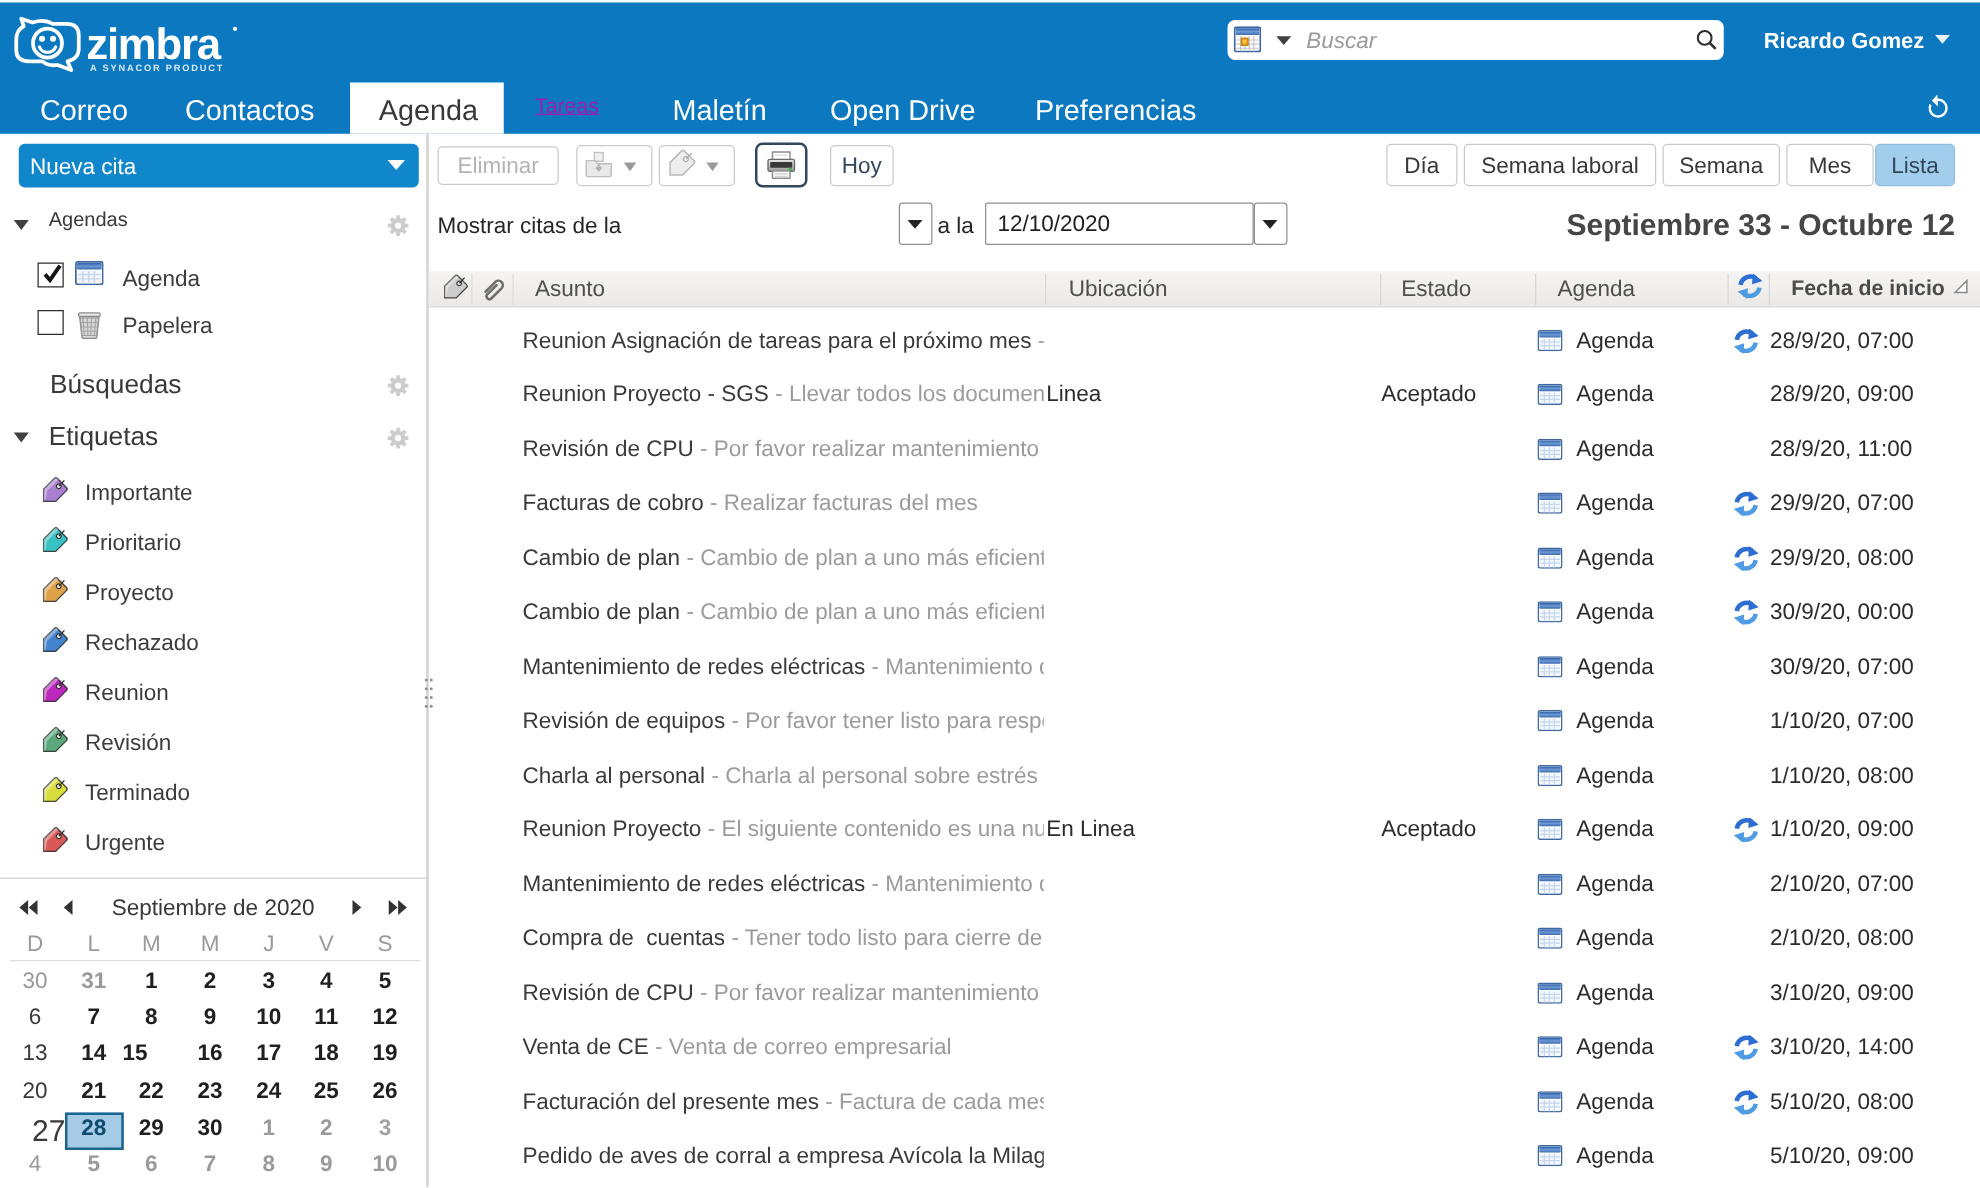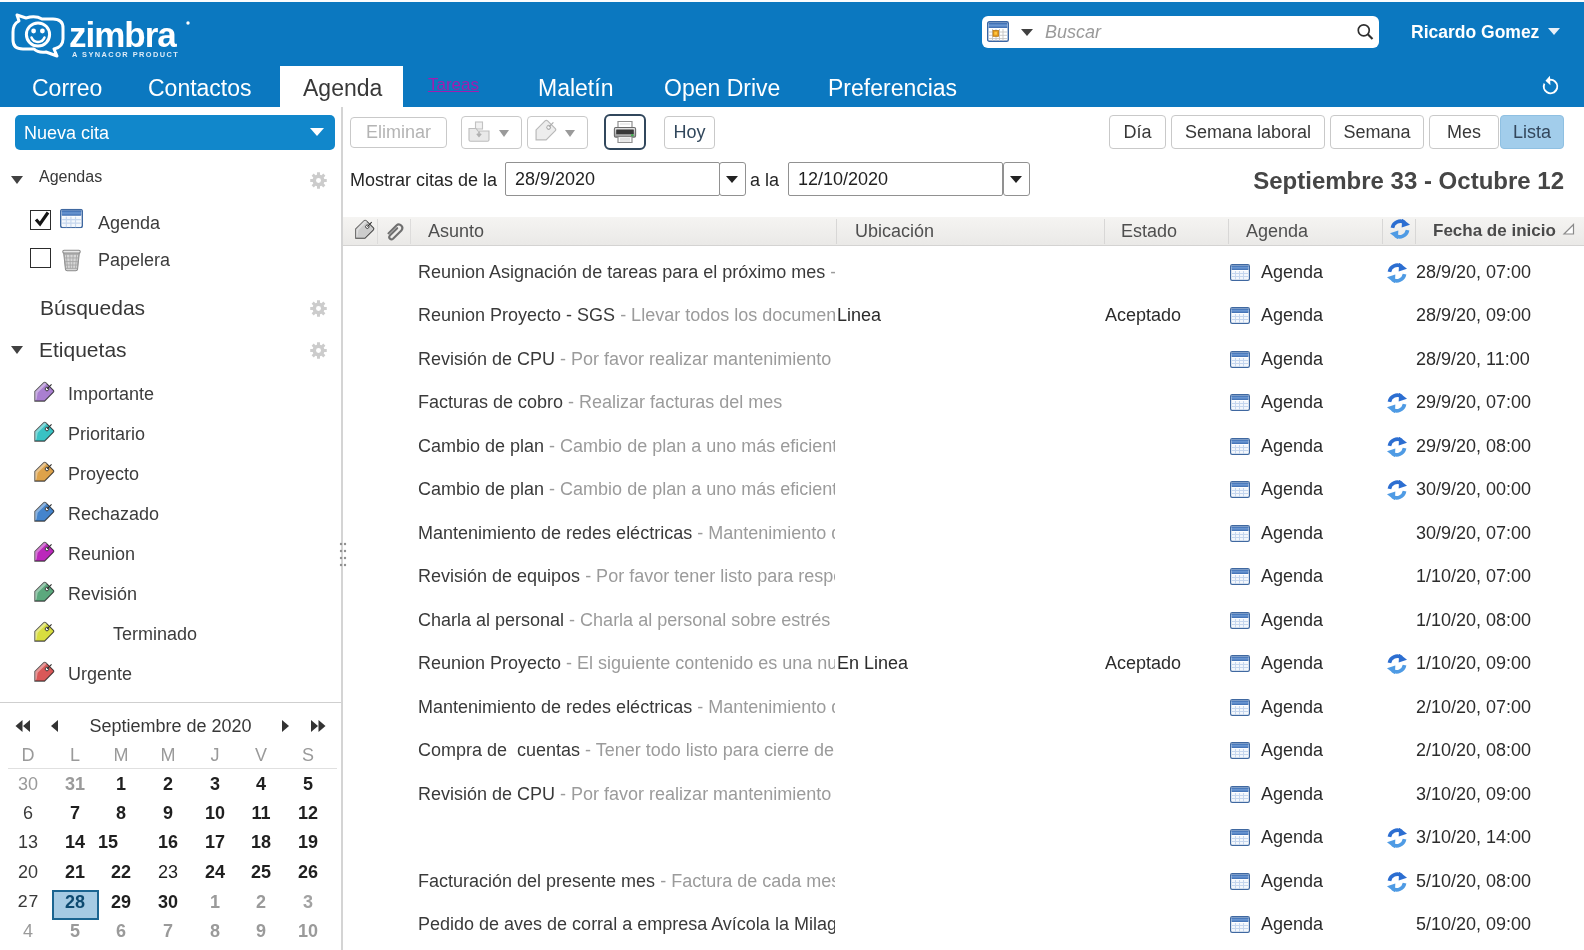--- a/index.html
+++ b/index.html
@@ -223,21 +223,21 @@
       <use href="#tag"></use>
     </svg>
 <div class="abs" style="left:68px;top:544px;font-size:18px;color:#3c3c3c;">Reunion</div>
 <svg class="abs" style="left:30px;top:581px;color:#5ba87d" width="25" height="25">
       <use href="#tag"></use>
     </svg>
 <div class="abs" style="left:68px;top:584px;font-size:18px;color:#3c3c3c;">Revisión</div>
 <svg class="abs" style="left:30px;top:621px;color:#d8dd3e" width="25" height="25">
       <use href="#tag"></use>
     </svg>
-<div class="abs" style="left:68px;top:624px;font-size:18px;color:#3c3c3c;margin-left:45px;">Terminado</div>
+<div class="abs" style="left:68px;top:624px;font-size:18px;color:#3c3c3c;">Terminado</div>
 <svg class="abs" style="left:30px;top:661px;color:#d95858" width="25" height="25">
       <use href="#tag"></use>
     </svg>
 <div class="abs" style="left:68px;top:664px;font-size:18px;color:#3c3c3c;">Urgente</div>
 
 <div class="abs" style="left:0px;top:702px;width:341px;height:1px;background:#cfcfcf;"></div>
 <svg class="abs" style="left:15px;top:719px" width="16" height="14" viewBox="0 0 16 14">
       <polygon points="7.5,1 7.5,13 0.5,7" fill="#333"></polygon>
       <polygon points="15,1 15,13 8,7" fill="#333"></polygon>
     </svg>
@@ -271,25 +271,25 @@
 <div class="abs" style="left:5px;top:832px;width:46px;text-align:center;font-size:18px;font-weight:normal;color:#3a3a3a;">13</div>
 <div class="abs" style="left:52px;top:832px;width:46px;text-align:center;font-size:18px;font-weight:bold;color:#1f1f1f;">14</div>
 <div class="abs" style="left:98px;top:832px;width:46px;font-size:18px;font-weight:bold;color:#1f1f1f;">15</div>
 <div class="abs" style="left:145px;top:832px;width:46px;text-align:center;font-size:18px;font-weight:bold;color:#1f1f1f;">16</div>
 <div class="abs" style="left:192px;top:832px;width:46px;text-align:center;font-size:18px;font-weight:bold;color:#1f1f1f;">17</div>
 <div class="abs" style="left:238px;top:832px;width:46px;text-align:center;font-size:18px;font-weight:bold;color:#1f1f1f;">18</div>
 <div class="abs" style="left:285px;top:832px;width:46px;text-align:center;font-size:18px;font-weight:bold;color:#1f1f1f;">19</div>
 <div class="abs" style="left:5px;top:862px;width:46px;text-align:center;font-size:18px;font-weight:normal;color:#3a3a3a;">20</div>
 <div class="abs" style="left:52px;top:862px;width:46px;text-align:center;font-size:18px;font-weight:bold;color:#1f1f1f;">21</div>
 <div class="abs" style="left:98px;top:862px;width:46px;text-align:center;font-size:18px;font-weight:bold;color:#1f1f1f;">22</div>
-<div class="abs" style="left:145px;top:862px;width:46px;text-align:center;font-size:18px;font-weight:normal;color:#1f1f1f;">23</div>
+<div class="abs" style="left:145px;top:862px;width:46px;text-align:center;font-size:18px;font-weight:bold;color:#1f1f1f;">23</div>
 <div class="abs" style="left:192px;top:862px;width:46px;text-align:center;font-size:18px;font-weight:bold;color:#1f1f1f;">24</div>
 <div class="abs" style="left:238px;top:862px;width:46px;text-align:center;font-size:18px;font-weight:bold;color:#1f1f1f;">25</div>
 <div class="abs" style="left:285px;top:862px;width:46px;text-align:center;font-size:18px;font-weight:bold;color:#1f1f1f;">26</div>
-<div class="abs" style="left:5px;top:892px;width:46px;text-align:center;font-size:18px;font-weight:normal;color:#3a3a3a;font-family:Liberation Mono, monospace;">27</div>
+<div class="abs" style="left:16px;top:892px;width:46px;text-align:center;font-size:24px;font-weight:normal;color:#3a3a3a;">27</div>
 <div class="abs" style="left:52px;top:892px;width:46px;text-align:center;font-size:18px;font-weight:bold;color:#0d4a70;">28</div>
 <div class="abs" style="left:98px;top:892px;width:46px;text-align:center;font-size:18px;font-weight:bold;color:#1f1f1f;">29</div>
 <div class="abs" style="left:145px;top:892px;width:46px;text-align:center;font-size:18px;font-weight:bold;color:#1f1f1f;">30</div>
 <div class="abs" style="left:192px;top:892px;width:46px;text-align:center;font-size:18px;font-weight:bold;color:#9a9a9a;">1</div>
 <div class="abs" style="left:238px;top:892px;width:46px;text-align:center;font-size:18px;font-weight:bold;color:#9a9a9a;">2</div>
 <div class="abs" style="left:285px;top:892px;width:46px;text-align:center;font-size:18px;font-weight:bold;color:#a2a2a2;">3</div>
 <div class="abs" style="left:5px;top:921px;width:46px;text-align:center;font-size:18px;font-weight:normal;color:#9a9a9a;">4</div>
 <div class="abs" style="left:52px;top:921px;width:46px;text-align:center;font-size:18px;font-weight:bold;color:#9a9a9a;">5</div>
 <div class="abs" style="left:98px;top:921px;width:46px;text-align:center;font-size:18px;font-weight:bold;color:#9a9a9a;">6</div>
 <div class="abs" style="left:145px;top:921px;width:46px;text-align:center;font-size:18px;font-weight:bold;color:#9a9a9a;">7</div>
@@ -336,21 +336,20 @@
     </svg>
 <div class="abs vc" style="left:664px;top:116px;width:51px;height:33px;border:1px solid #c9c9c9;border-radius:4px;justify-content:center;font-size:18px;color:#31475c;">Hoy</div>
 
 <div class="abs vc" style="left:1109px;top:115px;width:57px;height:34px;border:1px solid #c9c9c9;border-radius:4px;justify-content:center;font-size:18px;color:#383838;">Día</div>
 <div class="abs vc" style="left:1171px;top:115px;width:154px;height:34px;border:1px solid #c9c9c9;border-radius:4px;justify-content:center;font-size:18px;color:#383838;">Semana laboral</div>
 <div class="abs vc" style="left:1330px;top:115px;width:94px;height:34px;border:1px solid #c9c9c9;border-radius:4px;justify-content:center;font-size:18px;color:#383838;">Semana</div>
 <div class="abs vc" style="left:1429px;top:115px;width:70px;height:34px;border:1px solid #c9c9c9;border-radius:4px;justify-content:center;font-size:18px;color:#383838;">Mes</div>
 <div class="abs vc" style="left:1500px;top:115px;width:64px;height:34px;background:#a2cdeb;border:1px solid #8fc0e2;border-radius:4px;justify-content:center;font-size:18px;color:#33475c;">Lista</div>
 
 <div class="abs" style="left:350px;top:170px;font-size:18px;color:#262626;">Mostrar citas de la</div>
-<div class="abs vc" style="left:505px;top:162px;width:215px;height:34px;border:1px solid #919191;border-radius:2px;padding-left:9px;font-size:18px;color:#1f1f1f;">28/9/2020</div>
 <div class="abs" style="left:719px;top:162px;width:27px;height:34px;border:1px solid #919191;border-radius:3px;"></div>
 <div class="abs tri-down-d" style="left:726px;top:176px;border-left-width:6px;border-right-width:6px;border-top-width:7px;border-top-color:#222;"></div>
 <div class="abs" style="left:750px;top:170px;font-size:18px;color:#262626;">a la</div>
 <div class="abs vc" style="left:788px;top:162px;width:215px;height:34px;border:1px solid #919191;border-radius:2px;padding-left:9px;font-size:18px;color:#1f1f1f;">12/10/2020</div>
 <div class="abs" style="left:1003px;top:162px;width:27px;height:34px;border:1px solid #919191;border-radius:3px;"></div>
 <div class="abs tri-down-d" style="left:1010px;top:176px;border-left-width:6px;border-right-width:6px;border-top-width:7px;border-top-color:#222;"></div>
 <div class="abs" style="left:1000px;top:167px;width:564px;text-align:right;font-size:24px;font-weight:bold;color:#464646;">Septiembre 33 - Octubre 12</div>
 
 <div class="abs" style="left:343px;top:217px;width:1241px;height:29px;background:linear-gradient(#f5f4f2,#eae9e7);border-bottom:1px solid #d4d3d2;"></div>
 <svg class="abs" style="left:351px;top:219px;color:#cccccc" width="24" height="24">
@@ -468,20 +467,21 @@
       <use href="#cal"></use>
     </svg>
 <div class="abs" style="left:1261px;top:740px;font-size:18px;color:#2c2c2c;">Agenda</div>
 <div class="abs" style="left:1416px;top:740px;font-size:18px;color:#2c2c2c;">2/10/20, 08:00</div>
 <div class="abs nowrap" style="left:418px;top:784px;width:417px;height:22px;font-size:18px;"><span style="color:#3a3a3a;">Revisión de CPU</span> <span style="color:#9b9b9b;">- Por favor realizar mantenimiento de los equipos</span></div>
 <svg class="abs" style="left:1230px;top:786px" width="20" height="17">
       <use href="#cal"></use>
     </svg>
 <div class="abs" style="left:1261px;top:784px;font-size:18px;color:#2c2c2c;">Agenda</div>
 <div class="abs" style="left:1416px;top:784px;font-size:18px;color:#2c2c2c;">3/10/20, 09:00</div>
+<div class="abs nowrap" style="left:418px;top:827px;width:417px;height:22px;font-size:18px;"><span style="color:#3a3a3a;">Venta de CE</span> <span style="color:#9b9b9b;">- Venta de correo empresarial</span></div>
 <svg class="abs" style="left:1230px;top:829px" width="20" height="17">
       <use href="#cal"></use>
     </svg>
 <div class="abs" style="left:1261px;top:827px;font-size:18px;color:#2c2c2c;">Agenda</div>
 <svg class="abs" style="left:1387px;top:828px" width="20" height="20">
       <use href="#sync"></use>
     </svg>
 <div class="abs" style="left:1416px;top:827px;font-size:18px;color:#2c2c2c;">3/10/20, 14:00</div>
 <div class="abs nowrap" style="left:418px;top:871px;width:417px;height:22px;font-size:18px;"><span style="color:#3a3a3a;">Facturación del presente mes</span> <span style="color:#9b9b9b;">- Factura de cada mes</span></div>
 <svg class="abs" style="left:1230px;top:873px" width="20" height="17">

